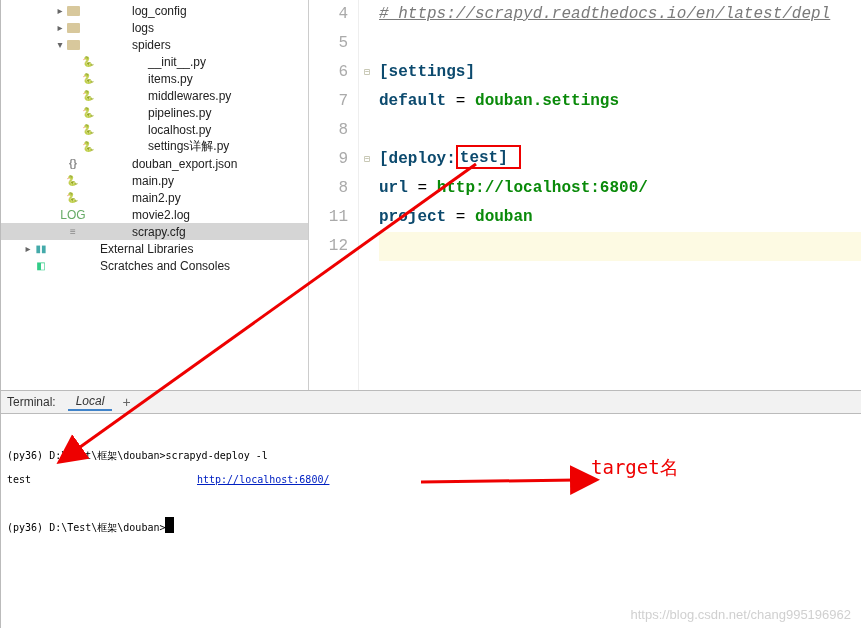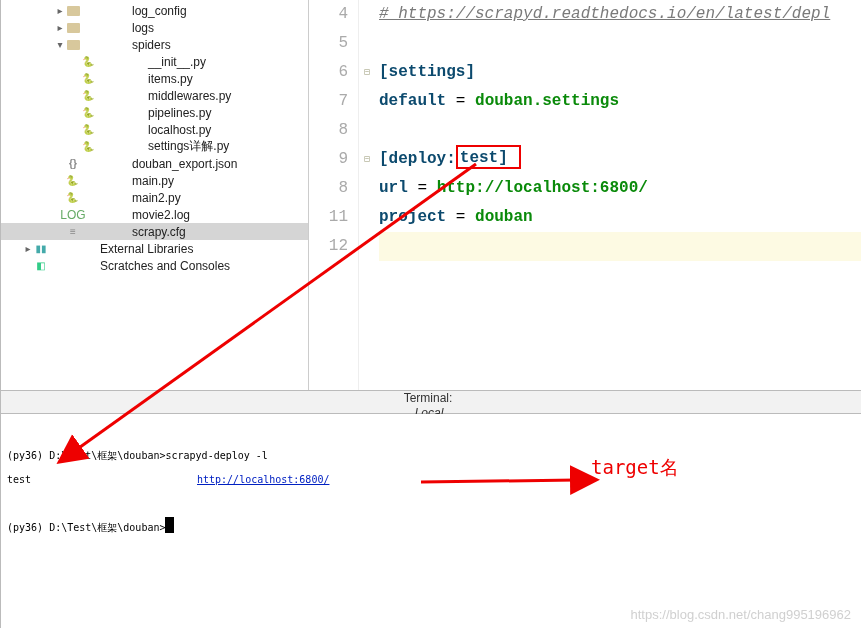--- a/index.html
+++ b/index.html
@@ -28,21 +28,21 @@
   .fold-col { width: 16px; color: #b8b8a0; padding-top: 0; }
   .fold-col div { height: 29px; text-align: center; font-size: 10px; }
   .code-col { flex: 1; padding-left: 4px; }
   .code-line { height: 29px; white-space: pre; }
   .code-line.current { background: #fdfae3; }
   .kw-section { color: #0c4a6e; font-weight: bold; }
   .kw-val { color: #0a8a0a; font-weight: bold; }
   .kw-com { color: #7a7a7a; font-style: italic; text-decoration: underline; }
   .hl-box { border: 2px solid #e00; padding: 0 2px; display: inline-block; height: 24px; line-height: 22px; position: relative; top: -1px; }
 
-  .terminal-bar { border-top: 1px solid #bbb; border-bottom: 1px solid #bbb; background: #f2f2f2; height: 24px; display: flex; align-items: center; padding-left: 6px; font-size: 12px; color: #333; flex-direction: column; }
+  .terminal-bar { border-top: 1px solid #bbb; border-bottom: 1px solid #bbb; background: #f2f2f2; height: 24px; display: flex; align-items: center; padding-left: 6px; font-size: 12px; color: #333; }
   .terminal-bar .label { margin-right: 12px; }
   .terminal-bar .tab { font-style: italic; border-bottom: 2px solid #4083c9; padding: 1px 8px; margin-right: 10px; }
   .terminal-bar .plus { color: #666; font-size: 14px; cursor: pointer; }
 
   .terminal-body { font-family: "NSimSun","SimSun","Consolas",monospace; font-size: 10px; padding: 30px 6px 0 6px; line-height: 24px; height: 214px; position: relative; background:#fff; }
   .term-link { color: #0020c2; text-decoration: underline; }
   .cursor-block { display: inline-block; width: 9px; height: 16px; background: #000; vertical-align: text-bottom; }
 
   .annot { position: absolute; color: #e00; font-family: "NSimSun","SimSun",monospace; font-size: 19px; z-index: 30; }
   .watermark { position: absolute; right: 10px; bottom: 6px; color: #d0d0d0; font-size: 13px; z-index: 5; text-align: center; }

